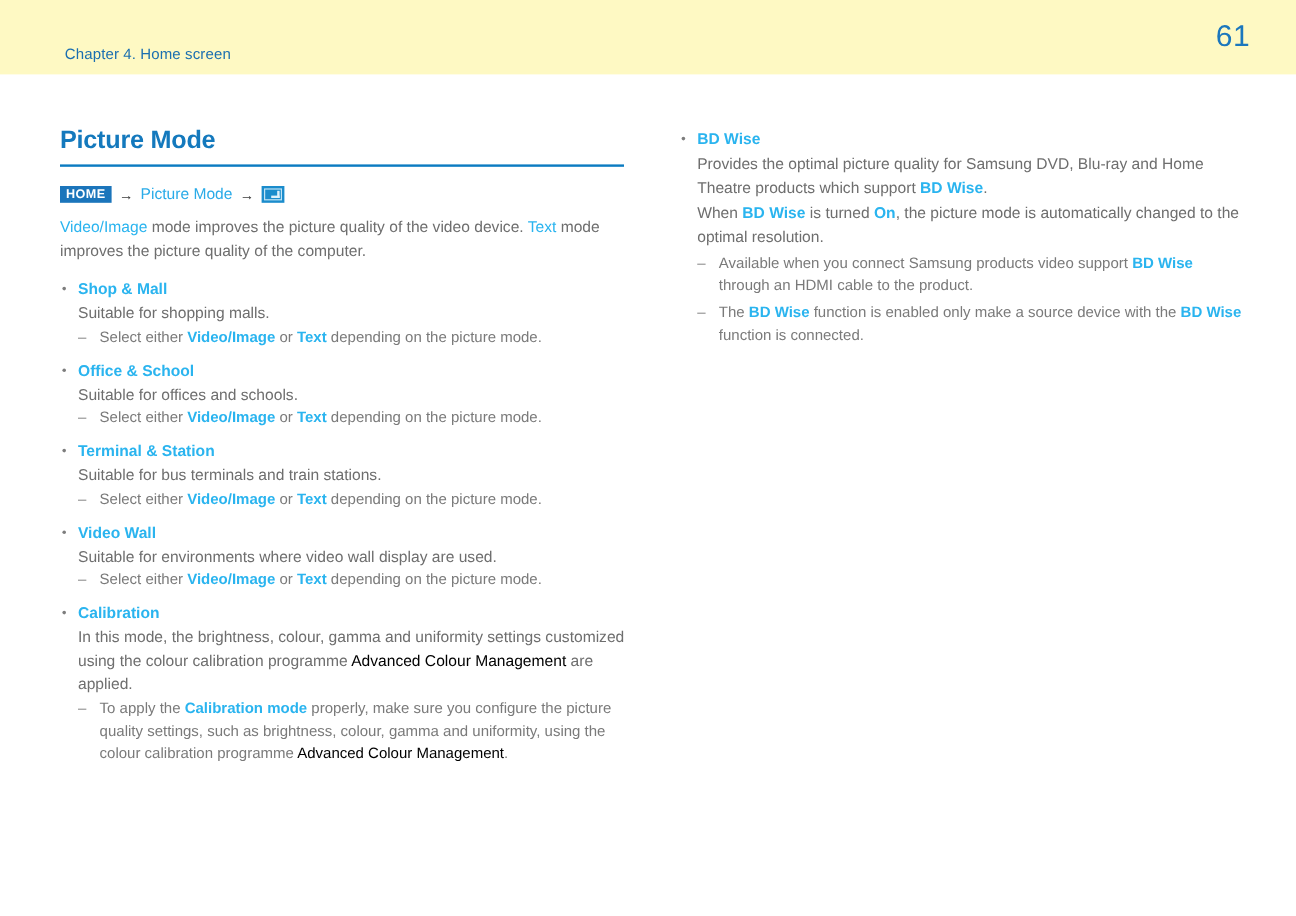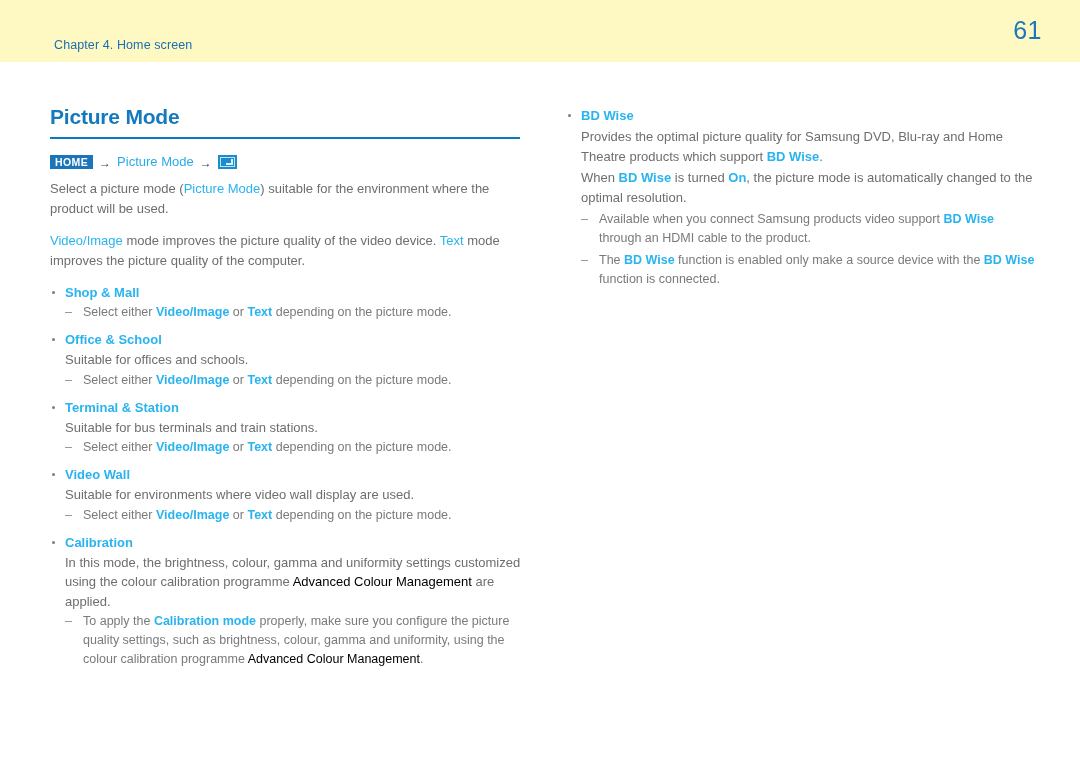--- a/index.html
+++ b/index.html
@@ -225,28 +225,28 @@
     <div class="title-rule"></div>
 
     <div class="breadcrumb">
       <span class="badge-home">HOME</span>
       <span class="bc-arrow">→</span>
       <span class="bc-link">Picture Mode</span>
       <span class="bc-arrow">→</span>
       <span class="icon-enter"></span>
     </div>
 
-    <p class="para"><span>Select a picture mode (</span><span class="cy">Picture Mode</span><span>) suitable for the environment where the product will be used.</span></p>
 
     <p class="para"><span class="cy">Video/Image</span><span> mode improves the picture quality of the video device. </span><span class="cy">Text</span><span> mode improves the picture quality of the computer.</span></p>
 
     <ul class="bullets">
 
       <li class="bullet-item">
         <div class="bullet-head">Shop &amp; Mall</div>
+        <div class="bullet-desc">Suitable for shopping malls.</div>
         <ul class="dashes">
           <li class="dash-item"><span>Select either </span><span class="cyb">Video/Image</span><span> or </span><span class="cyb">Text</span><span> depending on the picture mode.</span></li>
         </ul>
       </li>
 
       <li class="bullet-item">
         <div class="bullet-head">Office &amp; School</div>
         <div class="bullet-desc">Suitable for offices and schools.</div>
         <ul class="dashes">
           <li class="dash-item"><span>Select either </span><span class="cyb">Video/Image</span><span> or </span><span class="cyb">Text</span><span> depending on the picture mode.</span></li>

